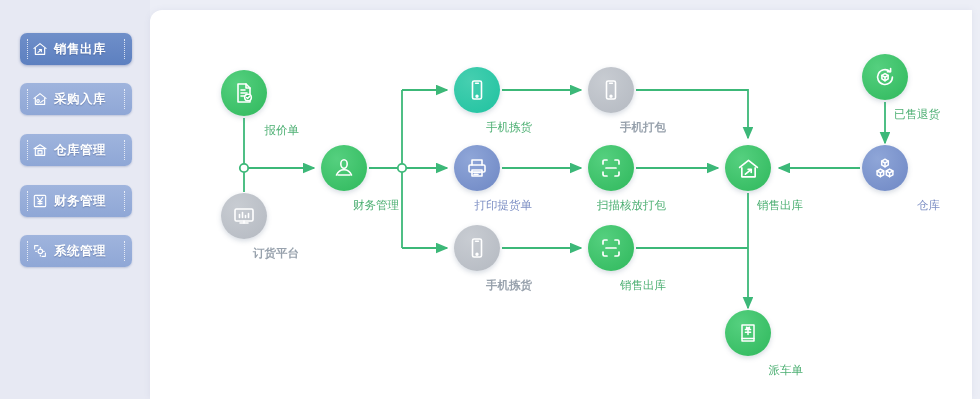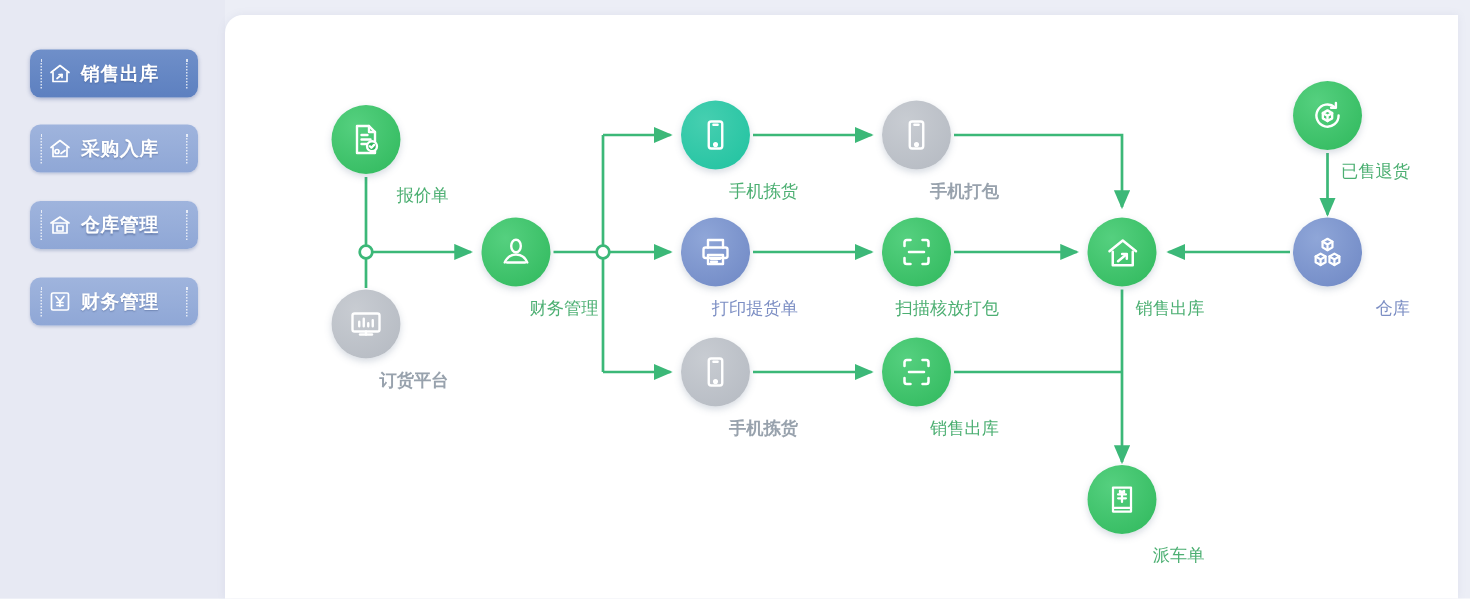--- a/index.html
+++ b/index.html
@@ -124,20 +124,30 @@
           <rect x="3.5" y="3.5" width="17" height="17" rx="1.5"></rect>
             <path d="M8 7l4 5 4-5"></path>
             <path d="M12 12v5"></path>
             <path d="M9 13h6"></path>
             <path d="M9 16h6"></path>
         </svg>
       </span>
       <span class="nav-label">财务管理</span>
     </div>
 
+    <div class="nav-btn" style="top:235px">
+      <span class="nav-ico">
+        <svg viewBox="0 0 24 24" width="16" height="16" fill="none" stroke="#ffffff" stroke-width="1.7" stroke-linecap="round" stroke-linejoin="round">
+          <path d="M4 4h5M4 4v5M20 20h-5M20 20v-5"></path>
+            <circle cx="12.5" cy="12.5" r="3.4"></circle>
+          <path d="M12.5 7.6v-1M12.5 18.4v1M17.4 12.5h1M6.6 12.5h-1"></path>
+        </svg>
+      </span>
+      <span class="nav-label">系统管理</span>
+    </div>
   </div>
 
   <div id="canvas"></div>
 
   <svg id="edges">
     <defs>
       <marker id="ah" markerWidth="7" markerHeight="7" refX="6.2" refY="3" orient="auto">
         <path d="M0,0 L7,3 L0,6 Z" fill="#3cb878"></path>
       </marker>
     </defs>

